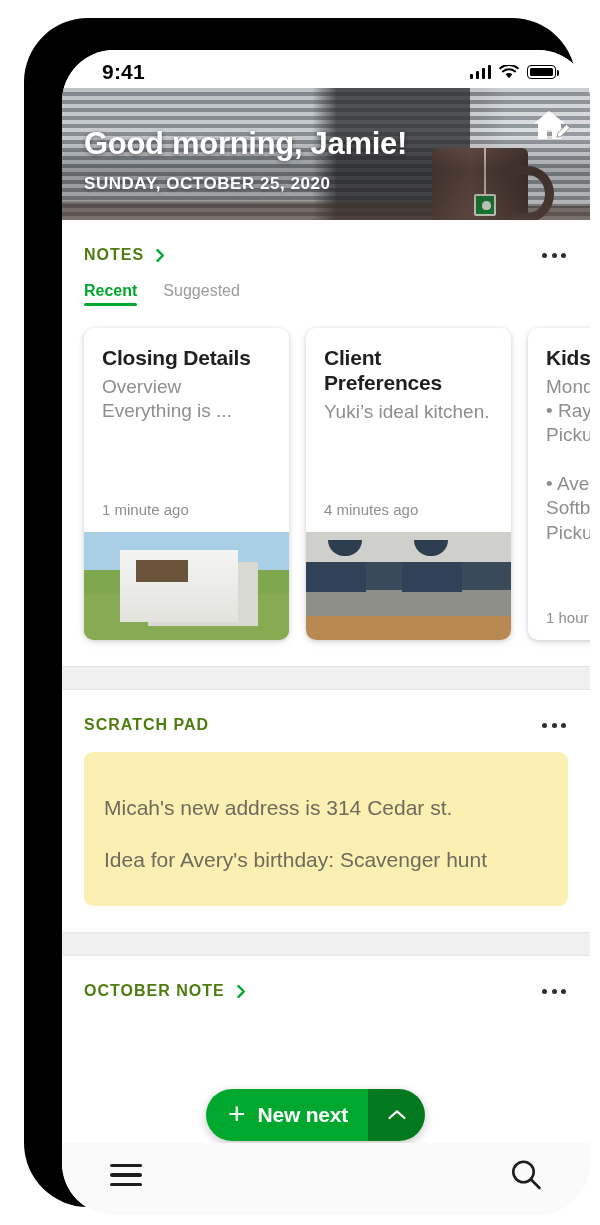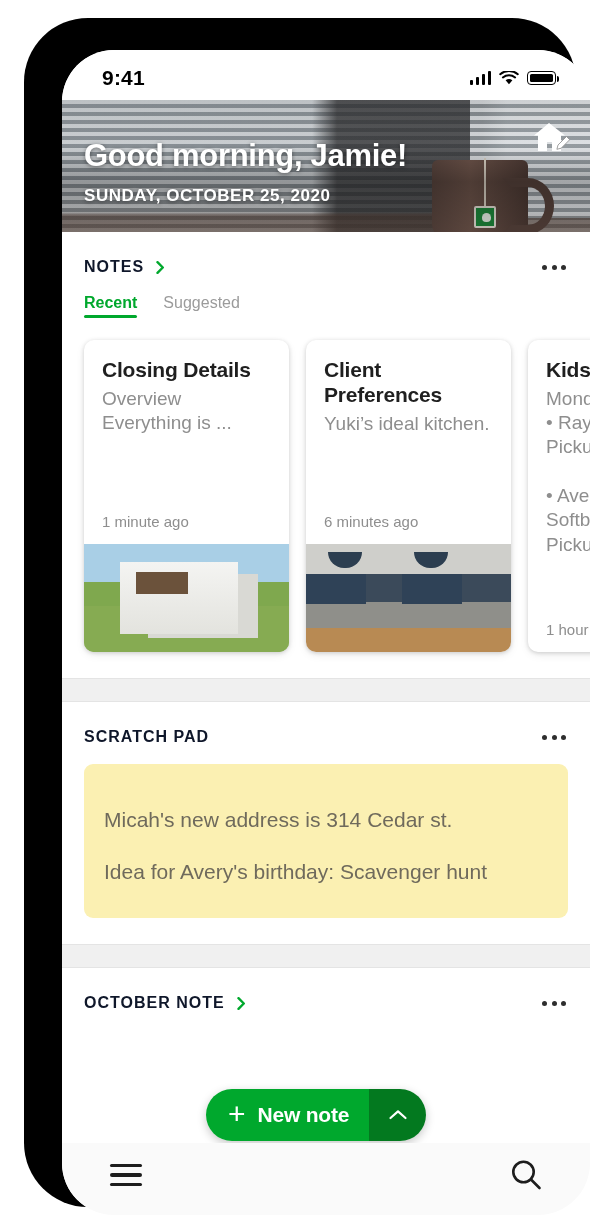--- a/index.html
+++ b/index.html
@@ -23,21 +23,21 @@
     position: absolute;
     left: 36px; top: 30px;
     width: 528px; height: 1165px;
     background: #ffffff;
     border-radius: 52px;
     overflow: hidden;
   }
 
   
   #status-bar {
-    height: 50px;
+    height: 38px;
     background: #ffffff;
     display: flex; align-items: center;
     justify-content: space-between;
     padding: 6px 34px 0 40px;
   }
   #status-time {
     font-size: 21px; font-weight: 600; color: #000;
     letter-spacing: 0.2px;
   }
   #status-icons { display: flex; align-items: center; gap: 8px; }
@@ -123,21 +123,21 @@
   }
 
   
   .section { background:#fff; }
   .section-header{
     display:flex; align-items:center; justify-content:space-between;
     padding: 26px 22px 0 22px;
   }
   .section-title-wrap{ display:flex; align-items:center; gap:10px; }
   .section-title{
-    font-size:16px; font-weight:700; color:#0f172a; letter-spacing:1.0px;
+    font-size:16px; font-weight:700; color:#4d7c0f; letter-spacing:1.0px;
   }
   .chev-right{ display:block; width:13px; height:13px; }
   .kebab{ display:flex; gap:4.5px; align-items:center; padding:6px 2px; }
   .kebab i{ width:5px; height:5px; border-radius:50%; background:#2e2e2e; display:block; }
 
   
   #tabs{ display:flex; gap:26px; padding: 18px 22px 0 22px; }
   .tab{ font-size:16px; color:#9b9b9b; padding-bottom:6px; position:relative; }
   .tab.active{ color:#00a82d; font-weight:600; }
   .tab.active::after{
@@ -319,21 +319,21 @@
 Everything is ...</div>
             <div class="note-time">1 minute ago</div>
           </div>
           <div class="note-thumb thumb-house"></div>
         </div>
 
         <div class="note-card">
           <div class="note-body">
             <div class="note-title">Client Preferences</div>
             <div class="note-snippet">Yuki’s ideal kitchen.</div>
-            <div class="note-time">6 minutes ago</div>
+            <div class="note-time">4 minutes ago</div>
           </div>
           <div class="note-thumb thumb-kitchen"></div>
         </div>
 
         <div class="note-card">
           <div class="note-body">
             <div class="note-title">Kids’</div>
             <div class="note-snippet">Mond
 • Ray –
 Pickup
@@ -382,21 +382,21 @@
             <i></i>
             <i></i>
             <i></i>
           </span>
       </div>
     </div>
 
     <div id="fab">
       <div id="fab-main">
         <span id="fab-plus">+</span>
-        <span id="fab-label">New note</span>
+        <span id="fab-label">New next</span>
       </div>
       <div id="fab-caret">
         <svg width="20" height="12" viewBox="0 0 20 12">
           <path d="M2.5 9 L10 2.4 L17.5 9" stroke="#ffffff" stroke-width="2.2" fill="none" stroke-linecap="round" stroke-linejoin="round"></path>
         </svg>
       </div>
     </div>
 
     <div id="bottom-bar">
       <span id="hamburger">

